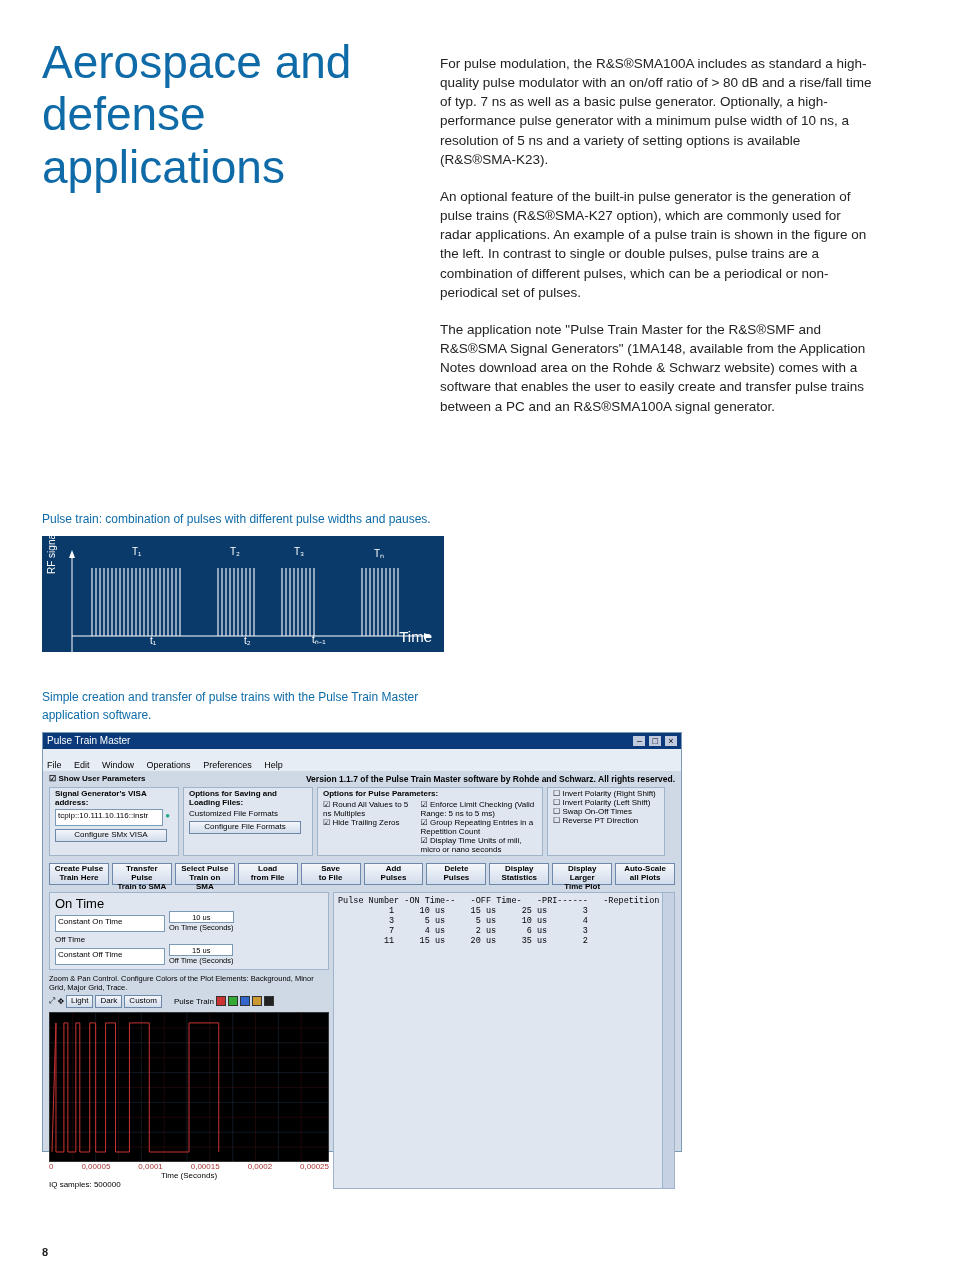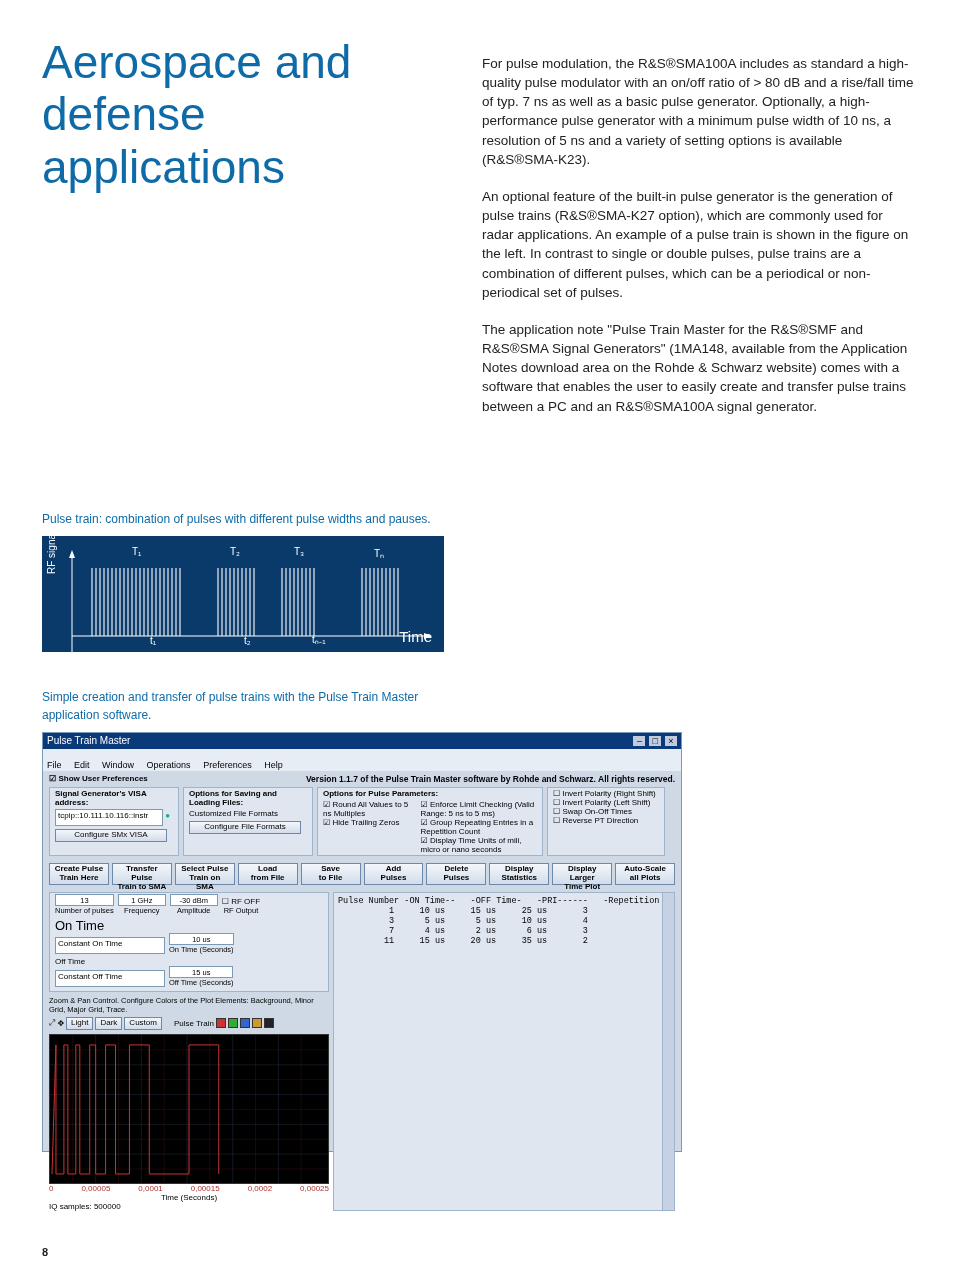--- a/index.html
+++ b/index.html
@@ -15,21 +15,21 @@
   .page-title {
     font-size: 46px;
     line-height: 1.14;
     font-weight: 300;
     color: #0e6ba8;
     width: 340px;
     margin-bottom: 24px;
   }
   .right-col {
     position: absolute;
-    left: 482px;
+    left: 440px;
     top: 54px;
     width: 436px;
   }
   .right-col p {
     font-size: 13.5px;
     line-height: 1.42;
     margin-bottom: 18px;
   }
   .left-col {
     position: absolute;
@@ -285,21 +285,21 @@
     </div>
     <div class="ss-menubar">
       <span>File</span>
       <span>Edit</span>
       <span>Window</span>
       <span>Operations</span>
       <span>Preferences</span>
       <span>Help</span>
     </div>
     <div class="ss-top-strip">
-      <span class="ss-chk on">Show User Preferences</span>
+      <span class="ss-chk on">Show User Parameters</span>
       <span>Version 1.1.7 of the Pulse Train Master software by Rohde and Schwarz. All rights reserved.</span>
     </div>
 
     <div class="ss-panel-row">
       <div class="ss-panel" style="width:130px">
         <div class="hdr">Signal Generator's VISA address:</div>
         <span class="ss-input" style="width:108px">tcpip::10.111.10.116::instr</span>
         <span style="color:#2a8">●</span>
         <div style="margin-top:3px"><span class="ss-btn" style="width:112px">Configure SMx VISA</span></div>
       </div>
@@ -339,38 +339,20 @@
         <span class="ss-btn two">Add<br>Pulses</span>
         <span class="ss-btn two">Delete<br>Pulses</span>
         <span class="ss-btn two">Display<br>Statistics</span>
         <span class="ss-btn two">Display Larger<br>Time Plot</span>
         <span class="ss-btn two">Auto-Scale<br>all Plots</span>
       </div>
 
     <div class="ss-lower">
       <div class="ss-left">
         <div class="ss-panel">
-          <div class="ss-field-row">
-            <div class="ss-field">
-                <span class="val">13</span>
-                <span class="lab">Number of pulses</span>
-              </div>
-            <div class="ss-field">
-                <span class="val">1 GHz</span>
-                <span class="lab">Frequency</span>
-              </div>
-            <div class="ss-field">
-                <span class="val">-30 dBm</span>
-                <span class="lab">Amplitude</span>
-              </div>
-            <div class="ss-field">
-                <span class="ss-chk">RF OFF</span>
-                <span class="lab">RF Output</span>
-              </div>
-          </div>
           <div style="font-size:13px;margin-top:2px">On Time</div>
           <div class="ss-field-row">
             <span class="ss-input" style="width:110px">Constant On Time</span>
             <div class="ss-field">
                 <span class="val">10 us</span>
                 <span class="lab">On Time (Seconds)</span>
               </div>
           </div>
           <div style="font-size:8px">Off Time</div>
           <div class="ss-field-row">

